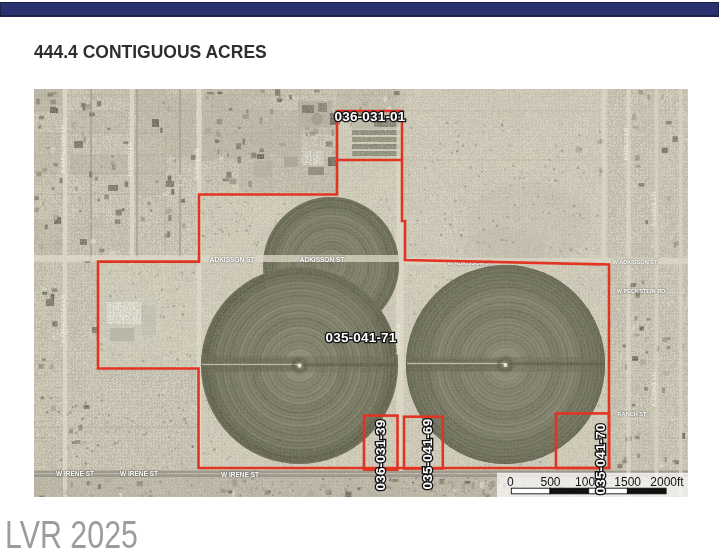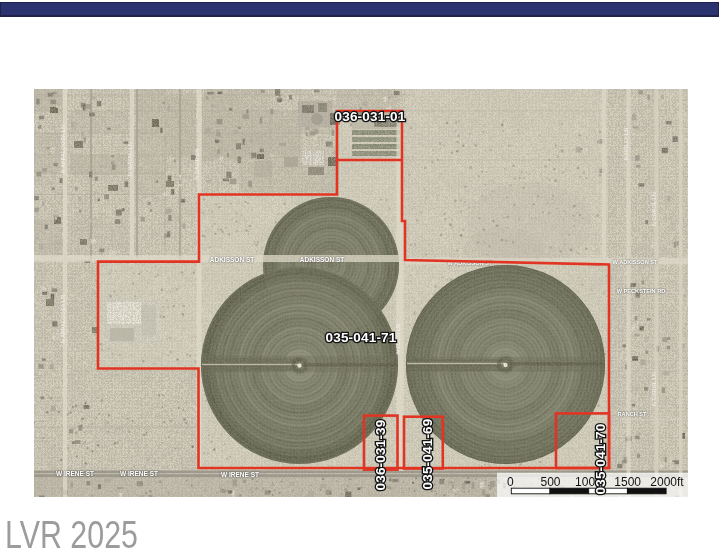--- a/index.html
+++ b/index.html
@@ -11,20 +11,21 @@
            color:#2e2e2e; letter-spacing:0px; }
   #lvr { position:absolute; left:5px; top:516px; font-size:38px; color:#9c9c9c; line-height:1;
          transform:scaleX(0.8); transform-origin:0 0; }
 </style>
 </head>
 <body>
 <div id="page">
 
 <div id="topbar"></div>
 
+<div id="title">444.4 CONTIGUOUS ACRES</div>
 
 <svg id="map" style="position:absolute;left:34px;top:89px" width="654" height="408" viewBox="0 0 654 408">
 <defs>
   <filter id="fnoise" x="0" y="0" width="100%" height="100%">
     <feTurbulence type="turbulence" baseFrequency="0.7" numOctaves="3" seed="7" stitchTiles="stitch"></feTurbulence>
     <feColorMatrix type="matrix" values="0 0 0 0 0.38  0 0 0 0 0.36  0 0 0 0 0.29  2.6 2.6 2.6 0 -1.72"></feColorMatrix>
   </filter>
   <filter id="fcoarse" x="0" y="0" width="100%" height="100%">
     <feTurbulence type="fractalNoise" baseFrequency="0.035" numOctaves="3" seed="11" stitchTiles="stitch"></feTurbulence>
     <feColorMatrix type="matrix" values="0 0 0 0 0.52  0 0 0 0 0.50  0 0 0 0 0.42  0.9 0.9 0.9 0 -0.75"></feColorMatrix>

